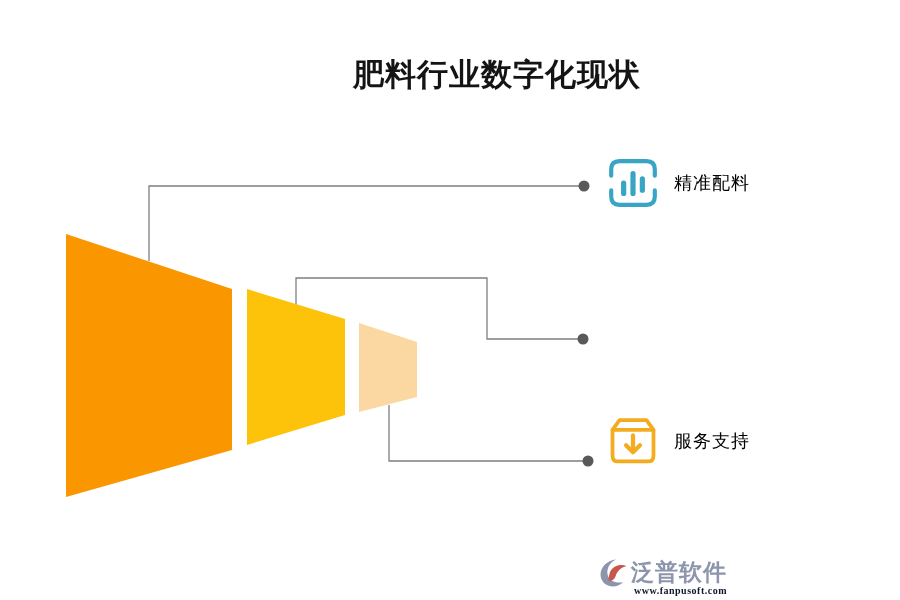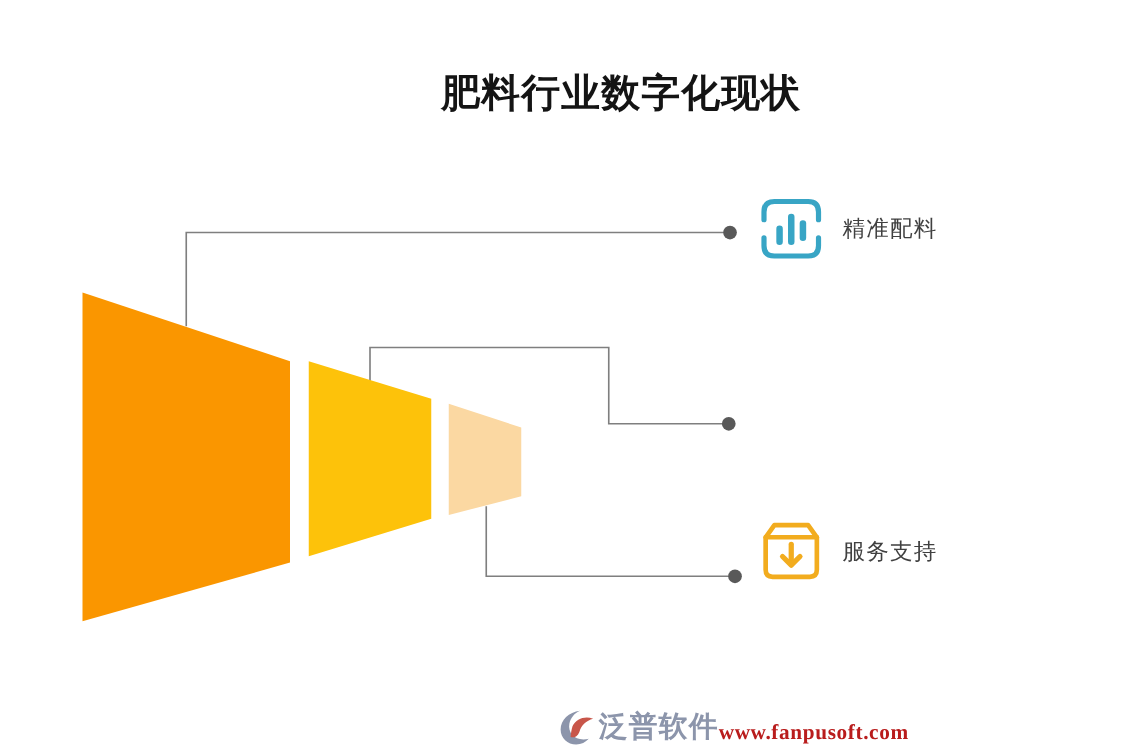--- a/index.html
+++ b/index.html
@@ -13,37 +13,37 @@
     font-size:31px;font-weight:600;color:#141414;letter-spacing:1px;white-space:nowrap;
     font-family:"Liberation Serif","DejaVu Serif",serif;
   }
   .funnel-svg{position:absolute;left:0;top:0;width:900px;height:600px;}
   .legend-item{
     position:absolute;left:606px;display:flex;align-items:center;gap:14px;height:54px;
   }
   .legend-item .icon-box{width:54px;height:54px;flex:0 0 54px;}
   .legend-item .icon-box svg{width:100%;height:100%;display:block;}
   .legend-label{
-    font-size:18px;color:#404040;letter-spacing:1px;white-space:nowrap;
+    font-size:18px;color:#000000;letter-spacing:1px;white-space:nowrap;
     font-family:"Liberation Serif","DejaVu Serif",serif;
   }
   #item-row-1{top:156px;}
   #item-row-2{top:310px;}
   #item-row-3{top:414px;}
   .brand-footer{
-    position:absolute;right:6px;bottom:4px;display:flex;flex-direction:row;align-items:flex-end;
+    position:absolute;right:6px;bottom:4px;display:flex;flex-direction:column;align-items:flex-end;
   }
   .brand-row{display:flex;align-items:center;gap:2px;}
   .brand-logo{width:30px;height:28px;}
   .brand-name{
     font-size:23px;font-weight:700;color:#8C95AB;letter-spacing:1px;white-space:nowrap;
     font-family:"Liberation Serif","DejaVu Serif",serif;line-height:1.1;
   }
   .brand-url{
-    font-size:17px;font-weight:700;color:#b91c1c;letter-spacing:0.5px;white-space:nowrap;
+    font-size:10px;font-weight:700;color:#0f172a;letter-spacing:0.5px;white-space:nowrap;
     font-family:"Liberation Serif","DejaVu Serif",serif;margin-top:-2px;
   }
 </style>
 </head>
 <body>
 
 <div class="canvas">
 
   <div class="page-title">肥料行业数字化现状</div>
 

